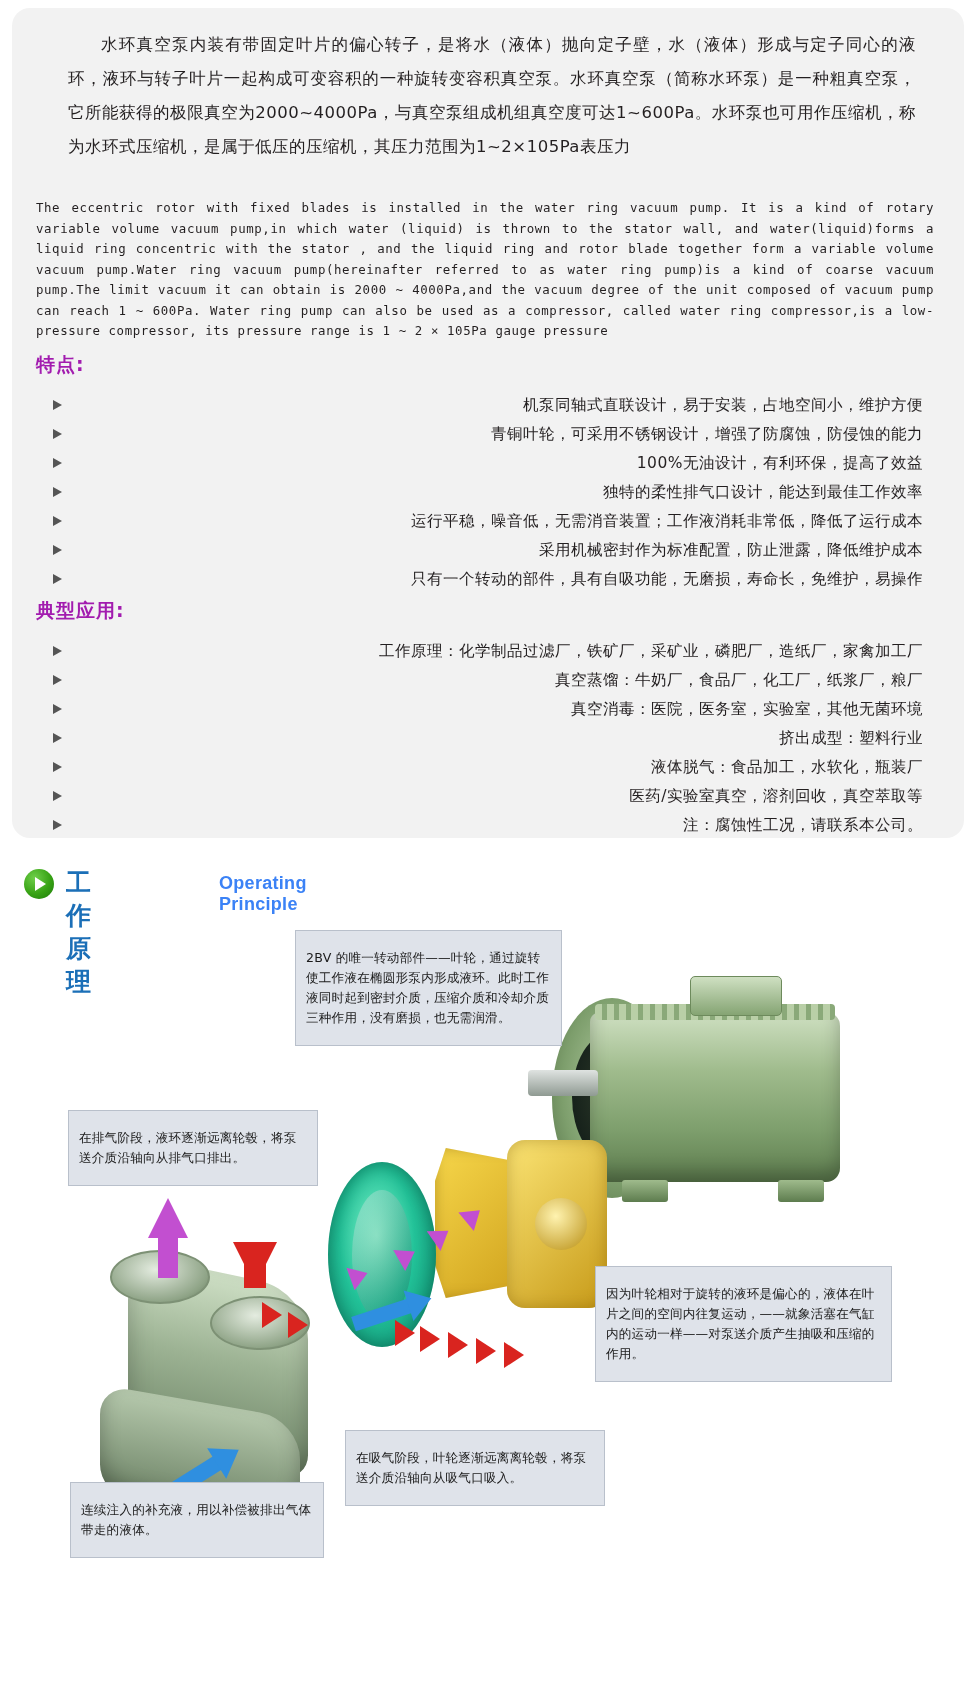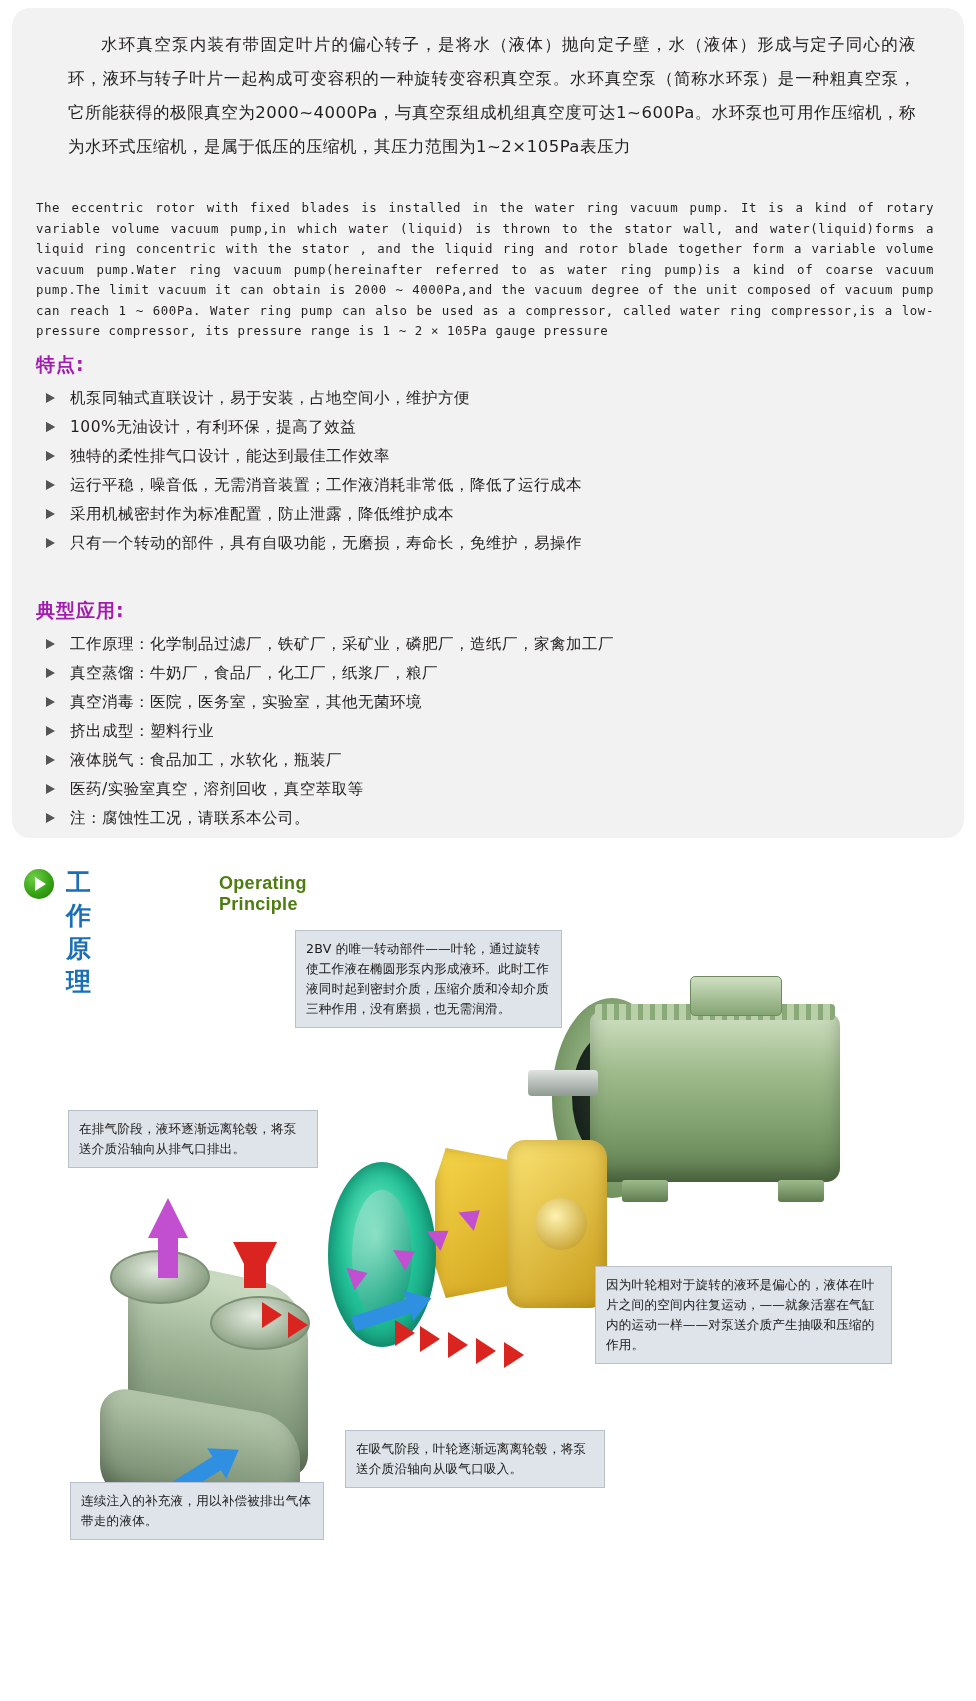--- a/index.html
+++ b/index.html
@@ -34,21 +34,21 @@
 
   .sec-title{
     position:absolute;left:24px;
     font-family:"DejaVu Sans", sans-serif;
     font-weight:bold;font-size:19px;color:#a21caf;letter-spacing:1px;
   }
   #features-title{top:344px;}
   #apps-title{top:590px;}
 
   ul.bullets{
-    position:absolute;list-style:none;margin:0;padding:0;
+    position:absolute;list-style:none;margin:7px;padding:0;text-align:right;
   }
   ul.bullets li{
     position:relative;
     padding-left:34px;
     font-family:"DejaVu Sans", sans-serif;
     font-size:15.5px;line-height:29px;color:#231f20;letter-spacing:.5px;
   }
   ul.bullets li .arrow{
     position:absolute;left:10px;top:9px;
     width:0;height:0;
@@ -71,33 +71,33 @@
     border-top:7px solid transparent;border-bottom:7px solid transparent;
   }
   .op-head .cn{
     position:absolute;left:42px;top:0;
     font-family:"DejaVu Sans", sans-serif;
     font-weight:bold;font-size:25px;color:#1b6fb7;letter-spacing:2px;
   }
   .op-head .en{
     position:absolute;left:195px;top:7px;
     font-family:"Liberation Sans", sans-serif;
-    font-weight:bold;font-size:18px;color:#4d7c0f;letter-spacing:.3px;
+    font-weight:bold;font-size:18px;color:#3b82f6;letter-spacing:.3px;
   }
 
   
   .illus{position:absolute;left:0;top:912px;width:976px;height:789px;overflow:hidden;}
 
   .callout{
     position:absolute;
     background:#dfe3ea;
     border:1px solid #b9c0cb;
     font-family:"DejaVu Sans", sans-serif;
     font-size:12.6px;line-height:20px;color:#1b1b1b;
-    padding:8px 10px;letter-spacing:.2px;
+    padding:17px 10px;letter-spacing:.2px;
   }
   #callout-impeller{left:295px;top:18px;width:245px;}
   #callout-discharge{left:68px;top:198px;width:228px;}
   #callout-eccentric{left:595px;top:354px;width:275px;}
   #callout-suction{left:345px;top:518px;width:238px;}
   #callout-makeup{left:70px;top:570px;width:232px;}
 
   
   .motor{position:absolute;left:540px;top:30px;width:390px;height:330px;}
   .m-body{
@@ -240,21 +240,21 @@
   <div class="panel">
 
     <div class="cn-intro">水环真空泵内装有带固定叶片的偏心转子，是将水（液体）抛向定子壁，水（液体）形成与定子同心的液环，液环与转子叶片一起构成可变容积的一种旋转变容积真空泵。水环真空泵（简称水环泵）是一种粗真空泵，它所能获得的极限真空为2000~4000Pa，与真空泵组成机组真空度可达1~600Pa。水环泵也可用作压缩机，称为水环式压缩机，是属于低压的压缩机，其压力范围为1~2×105Pa表压力</div>
 
     <div class="en-intro">The eccentric rotor with fixed blades is installed in the water ring vacuum pump. It is a kind of rotary variable volume vacuum pump,in which water (liquid) is thrown to the stator wall, and water(liquid)forms a liquid ring concentric with the stator , and the liquid ring and rotor blade together form a variable volume vacuum pump.Water ring vacuum pump(hereinafter referred to as water ring pump)is a kind of coarse vacuum pump.The limit vacuum it can obtain is 2000 ~ 4000Pa,and the vacuum degree of the unit composed of vacuum pump can reach 1 ~ 600Pa. Water ring pump can also be used as a compressor, called water ring compressor,is a low-pressure compressor, its pressure range is 1 ~ 2 × 105Pa gauge pressure</div>
 
     <div class="sec-title" id="features-title">特点:</div>
 
     <ul class="bullets" id="features-list">
       <li><span class="arrow"></span><span>机泵同轴式直联设计，易于安装，占地空间小，维护方便</span></li>
-      <li><span class="arrow"></span></li>
+      <li><span class="arrow"></span><span>青铜叶轮，可采用不锈钢设计，增强了防腐蚀，防侵蚀的能力</span></li>
       <li><span class="arrow"></span><span>100%无油设计，有利环保，提高了效益</span></li>
       <li><span class="arrow"></span><span>独特的柔性排气口设计，能达到最佳工作效率</span></li>
       <li><span class="arrow"></span><span>运行平稳，噪音低，无需消音装置；工作液消耗非常低，降低了运行成本</span></li>
       <li><span class="arrow"></span><span>采用机械密封作为标准配置，防止泄露，降低维护成本</span></li>
       <li><span class="arrow"></span><span>只有一个转动的部件，具有自吸功能，无磨损，寿命长，免维护，易操作</span></li>
     </ul>
 
     <div class="sec-title" id="apps-title">典型应用:</div>
 
     <ul class="bullets" id="apps-list">

